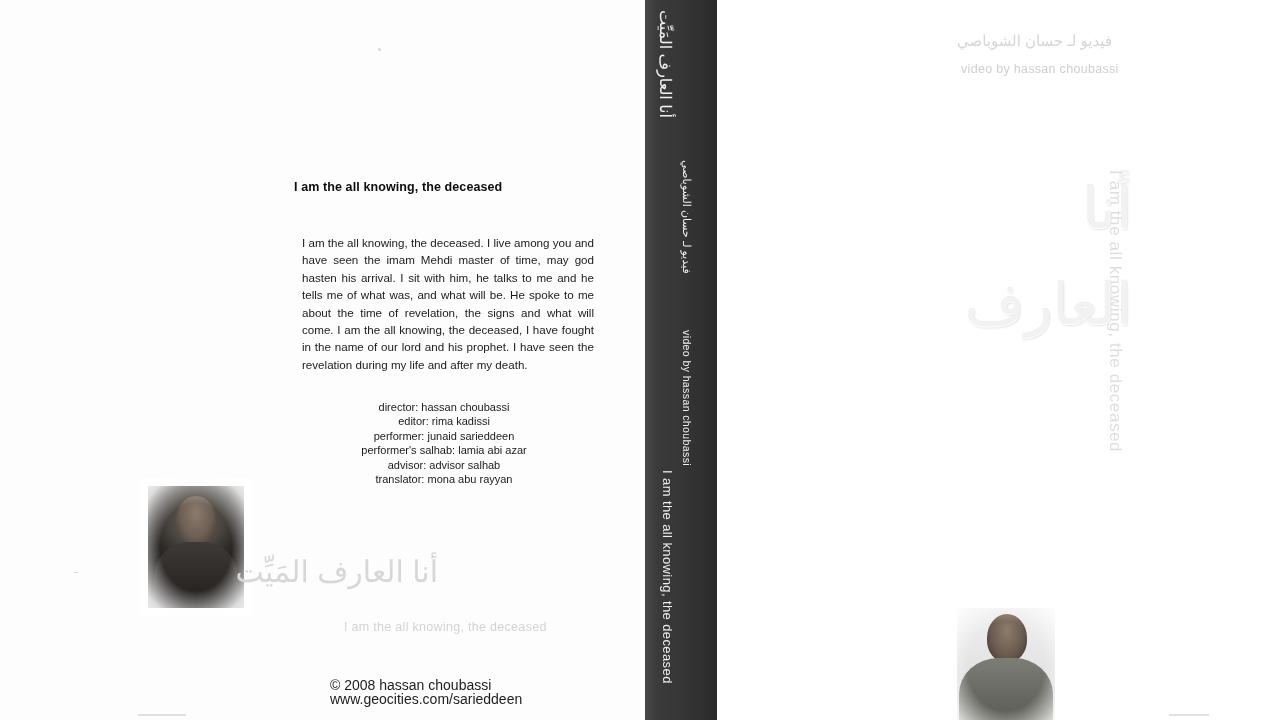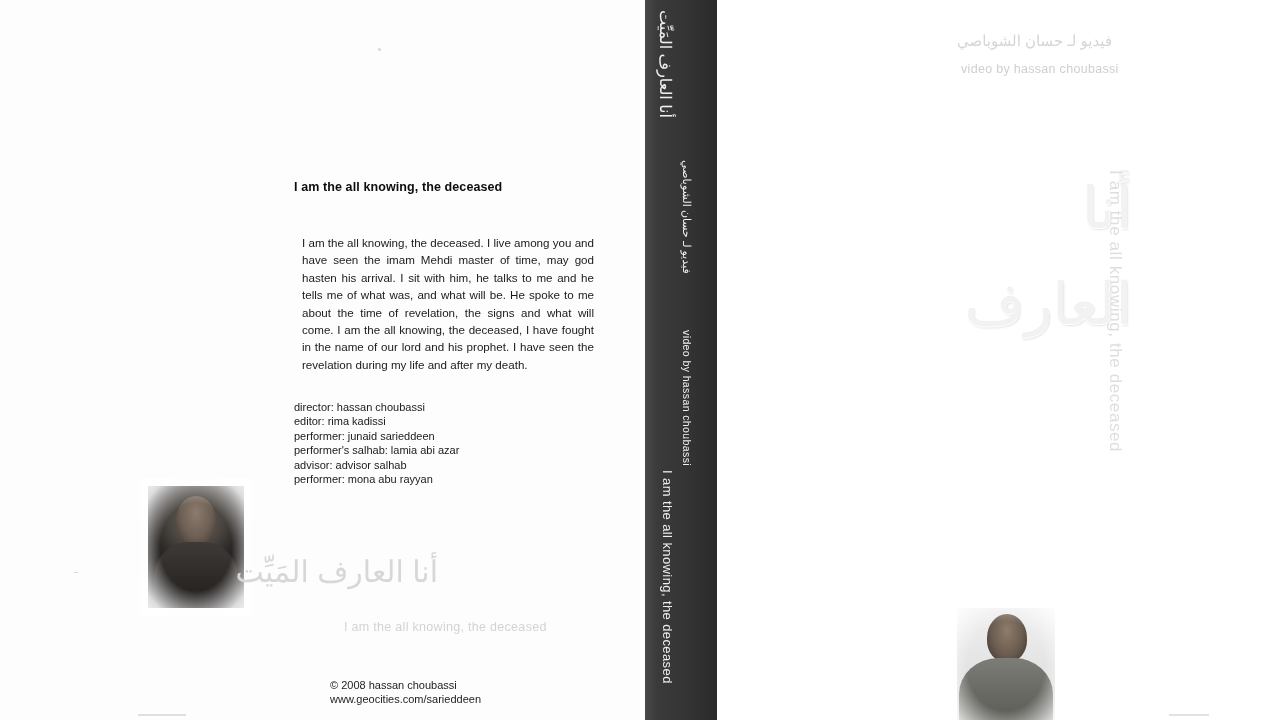--- a/index.html
+++ b/index.html
@@ -61,20 +61,21 @@
   .synopsis p { margin: 0; }
 
   .credits {
     position: absolute;
     left: 294px;
     top: 400px;
     width: 300px;
     font-size: 11px;
     line-height: 14.4px;
     color: #1a1a1a;
+    text-align: center;
   }
   .credits div { white-space: nowrap; }
 
   
   .portrait-back {
     position: absolute;
     left: 148px;
     top: 486px;
     width: 96px;
     height: 122px;
@@ -135,21 +136,21 @@
     top: 620px;
     font-size: 12.5px;
     color: #d3d3d3;
     letter-spacing: 0.3px;
   }
 
   .copyright {
     position: absolute;
     left: 330px;
     top: 678px;
-    font-size: 11px;
+    font-size: 14px;
     line-height: 14px;
     color: #1c1c1c;
   }
 
   
   .mark {
     position: absolute;
     background: #d8d8d8;
   }
 
@@ -318,21 +319,21 @@
     <div class="synopsis">
       <p>I am the all knowing, the deceased. I live among you and have seen the imam Mehdi master of time, may god hasten his arrival. I sit with him, he talks to me and he tells me of what was, and what will be. He spoke to me about the time of revelation, the signs and what will come. I am the all knowing, the deceased, I have fought in the name of our lord and his prophet. I have seen the revelation during my life and after my death.</p>
     </div>
 
     <div class="credits">
       <div>director: hassan choubassi</div>
       <div>editor: rima kadissi</div>
       <div>performer: junaid sarieddeen</div>
       <div>performer's salhab: lamia abi azar</div>
       <div>advisor: advisor salhab</div>
-      <div>performer: mona abu rayyan</div>
+      <div>translator: mona abu rayyan</div>
     </div>
 
     <div class="portrait-back"></div>
     <div class="portrait-back-vignette"></div>
 
     <div class="ghost-arabic-back">أنا العارف المَيِّت</div>
     <div class="ghost-latin-back">I am the all knowing, the deceased</div>
 
     <div class="copyright">
       <div>© 2008 hassan choubassi</div>

